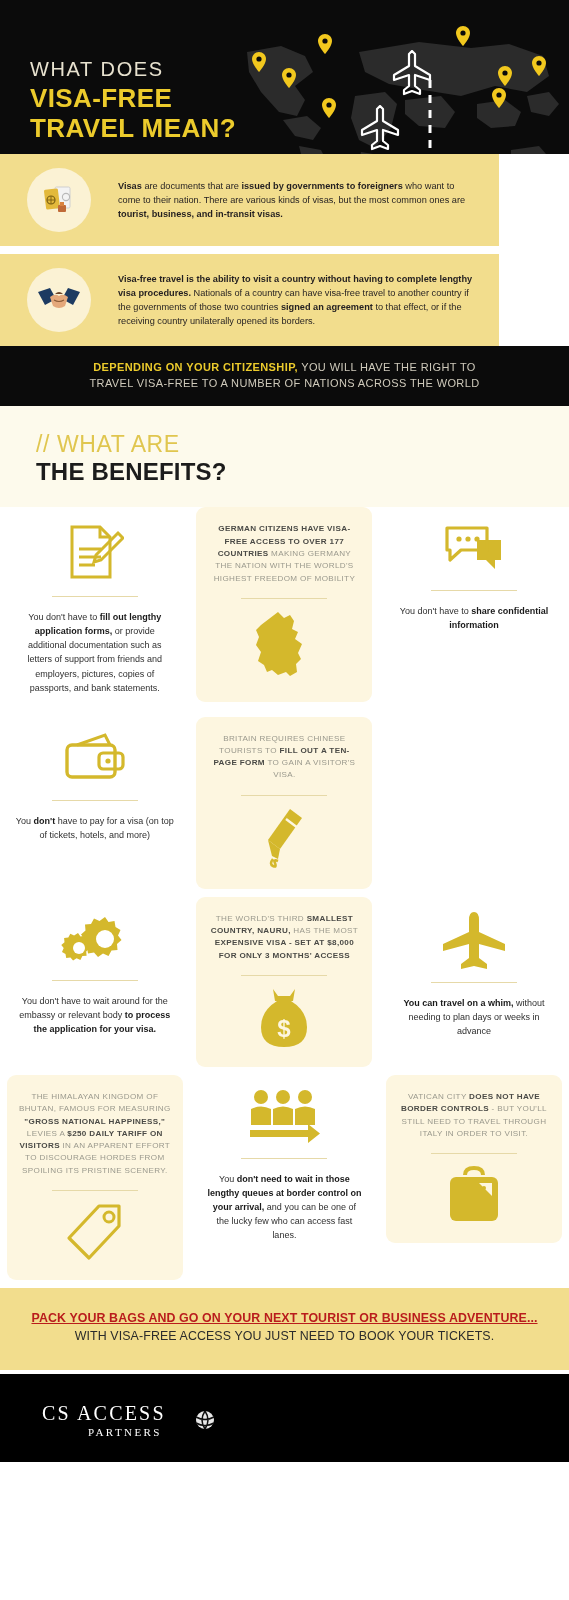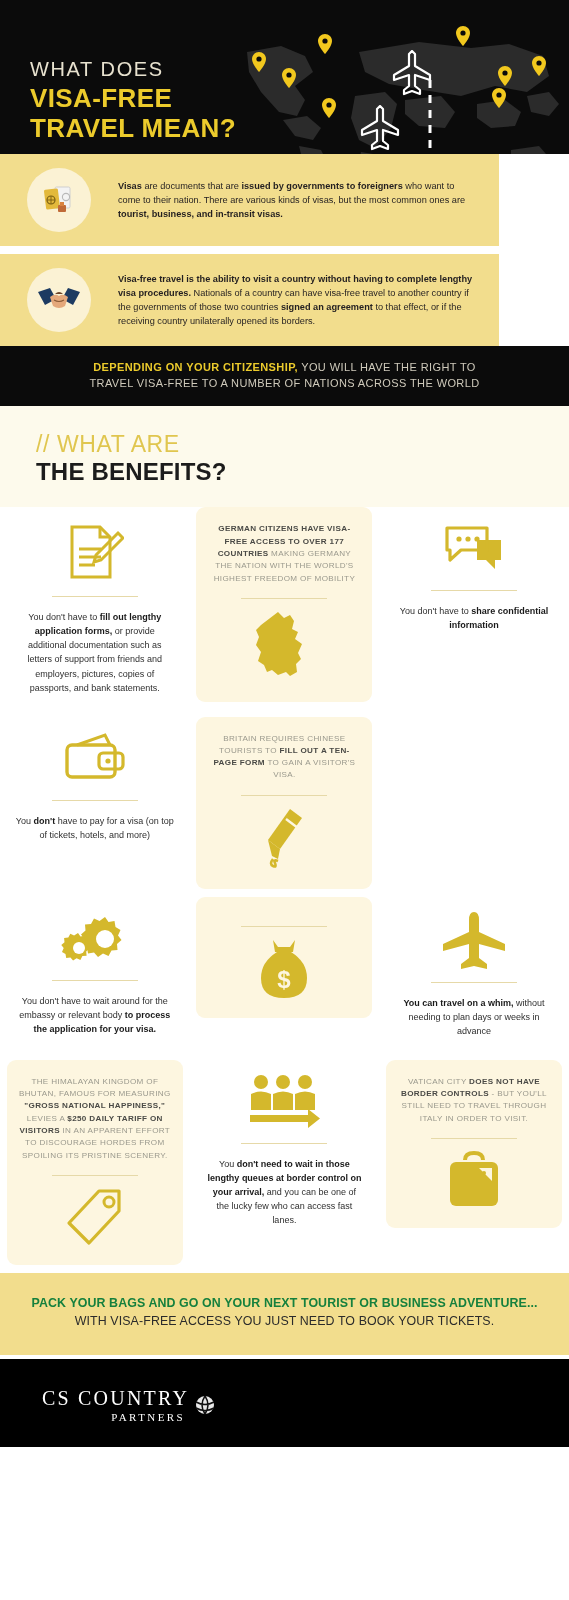--- a/index.html
+++ b/index.html
@@ -67,21 +67,21 @@
   .body-text{
     text-align:center;font-size:9px;line-height:1.56;color:#2f2f2f;margin-top:2px;
   }
   .body-text b{font-weight:bold;color:#1a1a1a;}
 
   .spacer-sm{height:8px;}
 
   
   .cta{background:#f2dd8d;width:569px;padding:22px 28px 24px;box-sizing:border-box;text-align:center;}
   .cta-line{font-size:12.4px;line-height:1.45;color:#2b2b2b;letter-spacing:.1px;}
-  .cta-line b{font-weight:bold;color:#15803d;}
+  .cta-line b{font-weight:bold;color:#b91c1c;text-decoration:underline;}
 
   .footer{background:#000000;width:569px;height:88px;position:relative;}
   .logo{position:absolute;left:42px;top:28px;}
   .logo-main{
     color:#ffffff;font-family:"Liberation Serif", serif;font-size:20px;letter-spacing:2.2px;
   }
   .logo-sub{
     color:#ffffff;font-family:"Liberation Serif", serif;font-size:11px;letter-spacing:2.4px;
     text-align:right;margin-top:1px;padding-right:4px;
   }
@@ -305,20 +305,21 @@
       </g>
       <circle cx="18" cy="35" r="6" fill="#fff"></circle>
               </svg>
             </div>
             <div class="divider"></div>
             <div class="body-text"><span>You don't have to wait around for the embassy or relevant body </span><b>to process the application for your visa.</b></div>
           </div>
         </div>
         <div class="col">
           <div class="card">
+            <div class="stat"><span>THE WORLD'S THIRD </span><b>SMALLEST COUNTRY, NAURU,</b><span> HAS THE MOST </span><b>EXPENSIVE VISA - SET AT $8,000 FOR ONLY 3 MONTHS' ACCESS</b></div>
             <div class="divider"></div>
             <div class="icon-box">
               <svg viewBox="0 0 54 62" width="54" height="62">
                 <path d="M16 2 l5 7 12 0 5 -7 -2 12 h-18 z" fill="#d4b82c"></path>
              <path d="M20 14 h14 q16 10 16 26 q0 20 -23 20 q-23 0 -23 -20 q0 -16 16 -26 z" fill="#d4b82c"></path>
              <text x="27" y="50" font-family="Liberation Sans, sans-serif" font-size="24" font-weight="bold" fill="#fdf6e0" text-anchor="middle">$</text>
               </svg>
             </div>
           </div>
         </div>
@@ -388,21 +389,21 @@
   <div class="cta">
     <div class="cta-line">
       <b>PACK YOUR BAGS AND GO ON YOUR NEXT TOURIST OR BUSINESS ADVENTURE...</b><span> WITH VISA-FREE ACCESS YOU JUST NEED TO BOOK YOUR TICKETS.</span>
     </div>
   </div>
 
   <div class="whitebar"></div>
 
   <div class="footer">
     <div class="logo">
-      <div class="logo-main">CS COUNTRY</div>
+      <div class="logo-main">CS ACCESS</div>
       <div class="logo-sub">PARTNERS</div>
       <svg class="globe" width="22" height="24" viewBox="0 0 22 24">
         <circle cx="11" cy="12" r="9" fill="#e8e8e8"></circle>
         <path d="M2 9 q9 5 18 0 M2 15 q9 5 18 0 M11 3 q-6 9 0 18 M11 3 q6 9 0 18" stroke="#111" stroke-width="1.5" fill="none"></path>
       </svg>
     </div>
   </div>
 
 </div>
 

